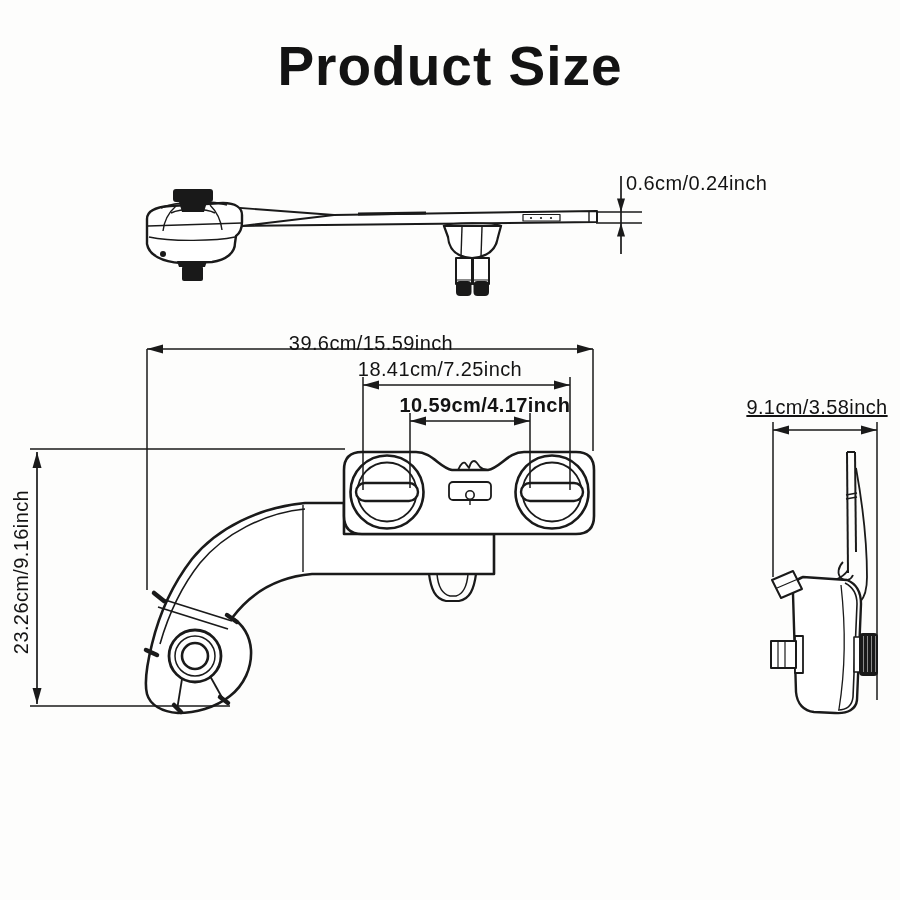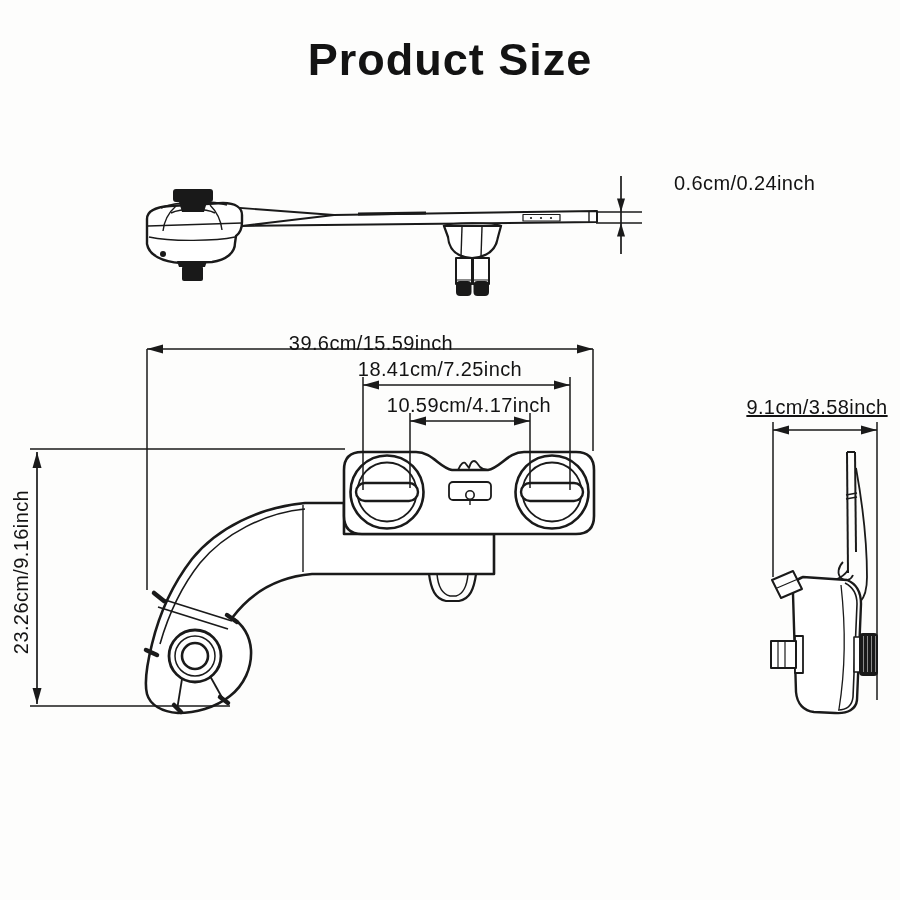--- a/index.html
+++ b/index.html
@@ -4,33 +4,33 @@
 <style>
   html,body{margin:0;padding:0;}
   body{
     width:900px;height:900px;overflow:hidden;
     background:var(--background,#fdfdfc);
     font-family:"Liberation Sans",sans-serif;
   }
   .canvas{position:relative;width:900px;height:900px;}
   .title{
     position:absolute;top:34px;left:0;right:0;margin:0;
-    text-align:center;font-size:45px;font-weight:700;letter-spacing:1px;
+    text-align:center;font-size:55px;font-weight:700;letter-spacing:1px;
     color:var(--text,#111);
   }
   .drawing{position:absolute;top:0;left:0;}
   .dim-label{
     position:absolute;white-space:nowrap;
     font-size:20px;letter-spacing:.4px;line-height:1.1;
     color:var(--text,#151515);
   }
-  .lbl-thickness{left:626px;top:172px;margin-left:48px;}
+  .lbl-thickness{left:626px;top:172px;}
   .lbl-width{left:371px;top:332px;transform:translateX(-50%);}
   .lbl-mount{left:440px;top:358px;transform:translateX(-50%);}
-  .lbl-inner{left:469px;top:394px;transform:translateX(-50%);}
+  .lbl-inner{left:485px;top:394px;transform:translateX(-50%);font-weight:bold;}
   .lbl-height{left:21px;top:572px;transform:translate(-50%,-50%) rotate(-90deg);}
   .lbl-depth{left:817px;top:396px;transform:translateX(-50%);text-decoration:underline;}
   
   .shape{fill:#ffffff;stroke:var(--line,#1a1a1a);stroke-linejoin:round;}
   .ln{fill:none;stroke:var(--line,#1a1a1a);stroke-linejoin:round;}
   .dk{fill:var(--dark-fill,#191919);stroke:none;}
   .dim{fill:none;stroke:var(--line,#1a1a1a);stroke-width:1.7;}
   .ext{fill:none;stroke:var(--line,#1a1a1a);stroke-width:1.5;}
   .arr{fill:var(--line,#1a1a1a);stroke:none;}
   .tick{fill:none;stroke:var(--line,#1a1a1a);stroke-width:4.5;stroke-linecap:round;}

